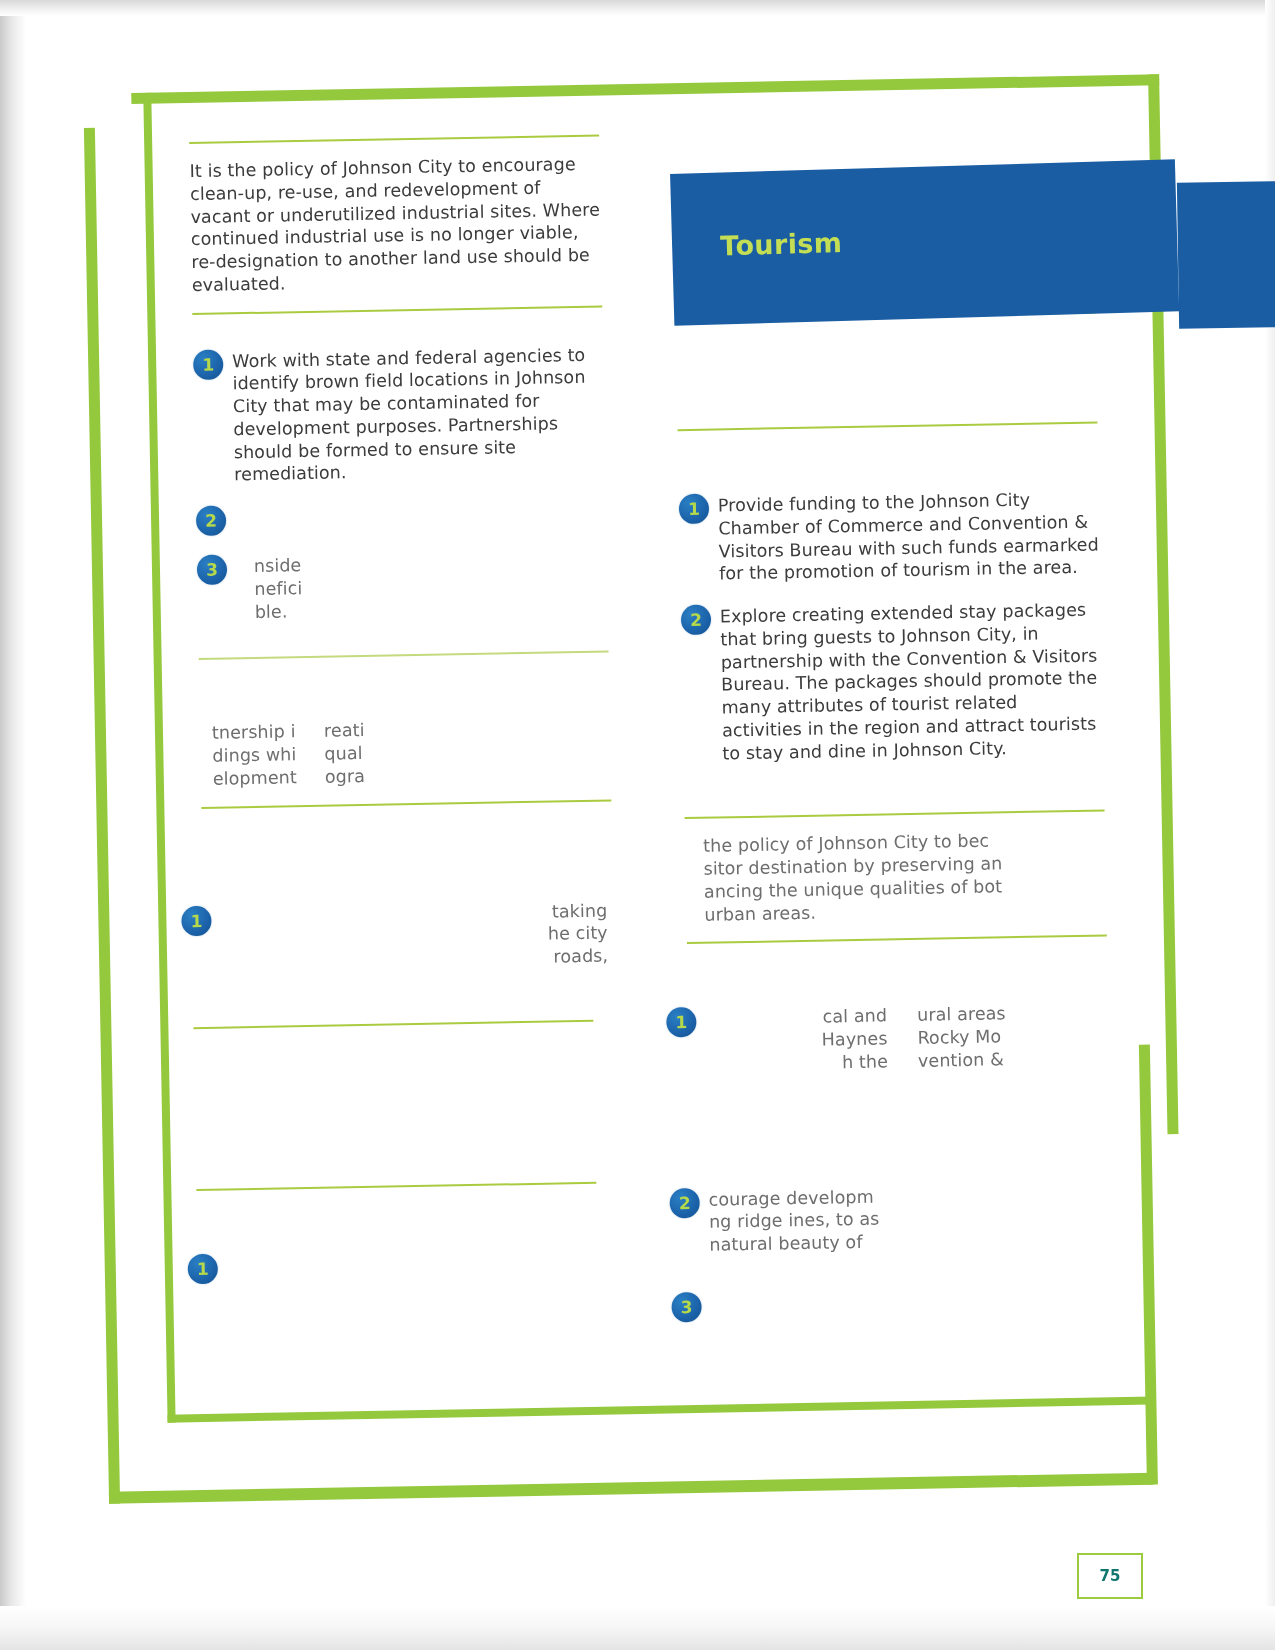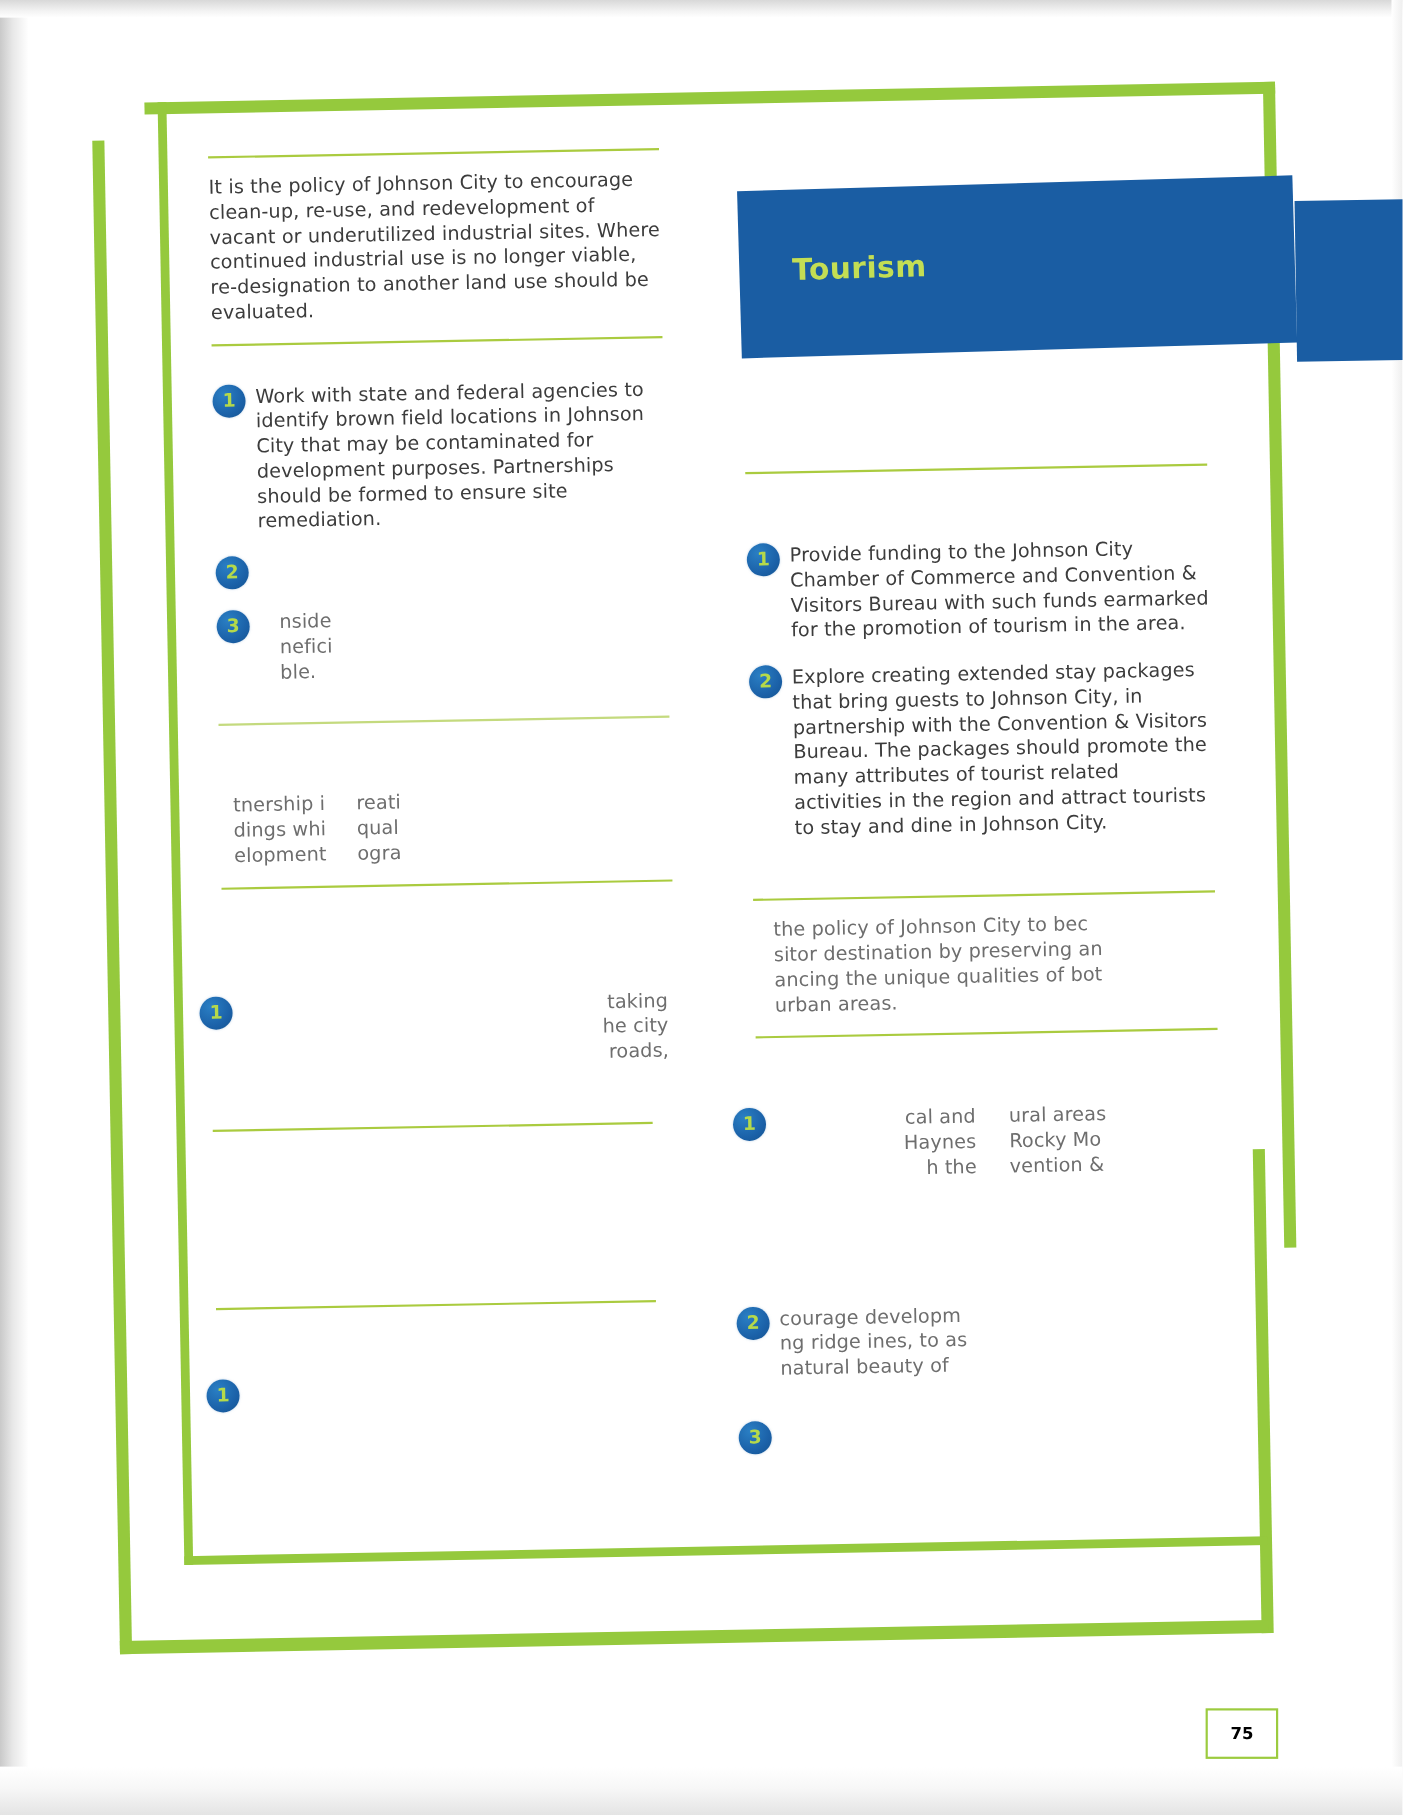--- a/index.html
+++ b/index.html
@@ -170,28 +170,27 @@
   .frag-right { text-align: right; }
 
   
   #page-number-box {
     position: absolute;
     left: 1077px;
     top: 1553px;
     width: 62px;
     height: 42px;
     border: 2px solid #9ccb3f;
-    color: #000000;
+    color: #0f766e;
     font-family: "DejaVu Sans", sans-serif;
     font-size: 15px;
     font-weight: bold;
     display: flex;
     align-items: center;
     justify-content: center;
-    margin-left: 19px;
   }
   .spacer-sm { height: 16px; }
   .spacer-md { height: 34px; }
   .spacer-lg { height: 62px; }
   .spacer-xl { height: 96px; }
 </style>
 </head>
 <body>
 
 <div id="scan-page">

